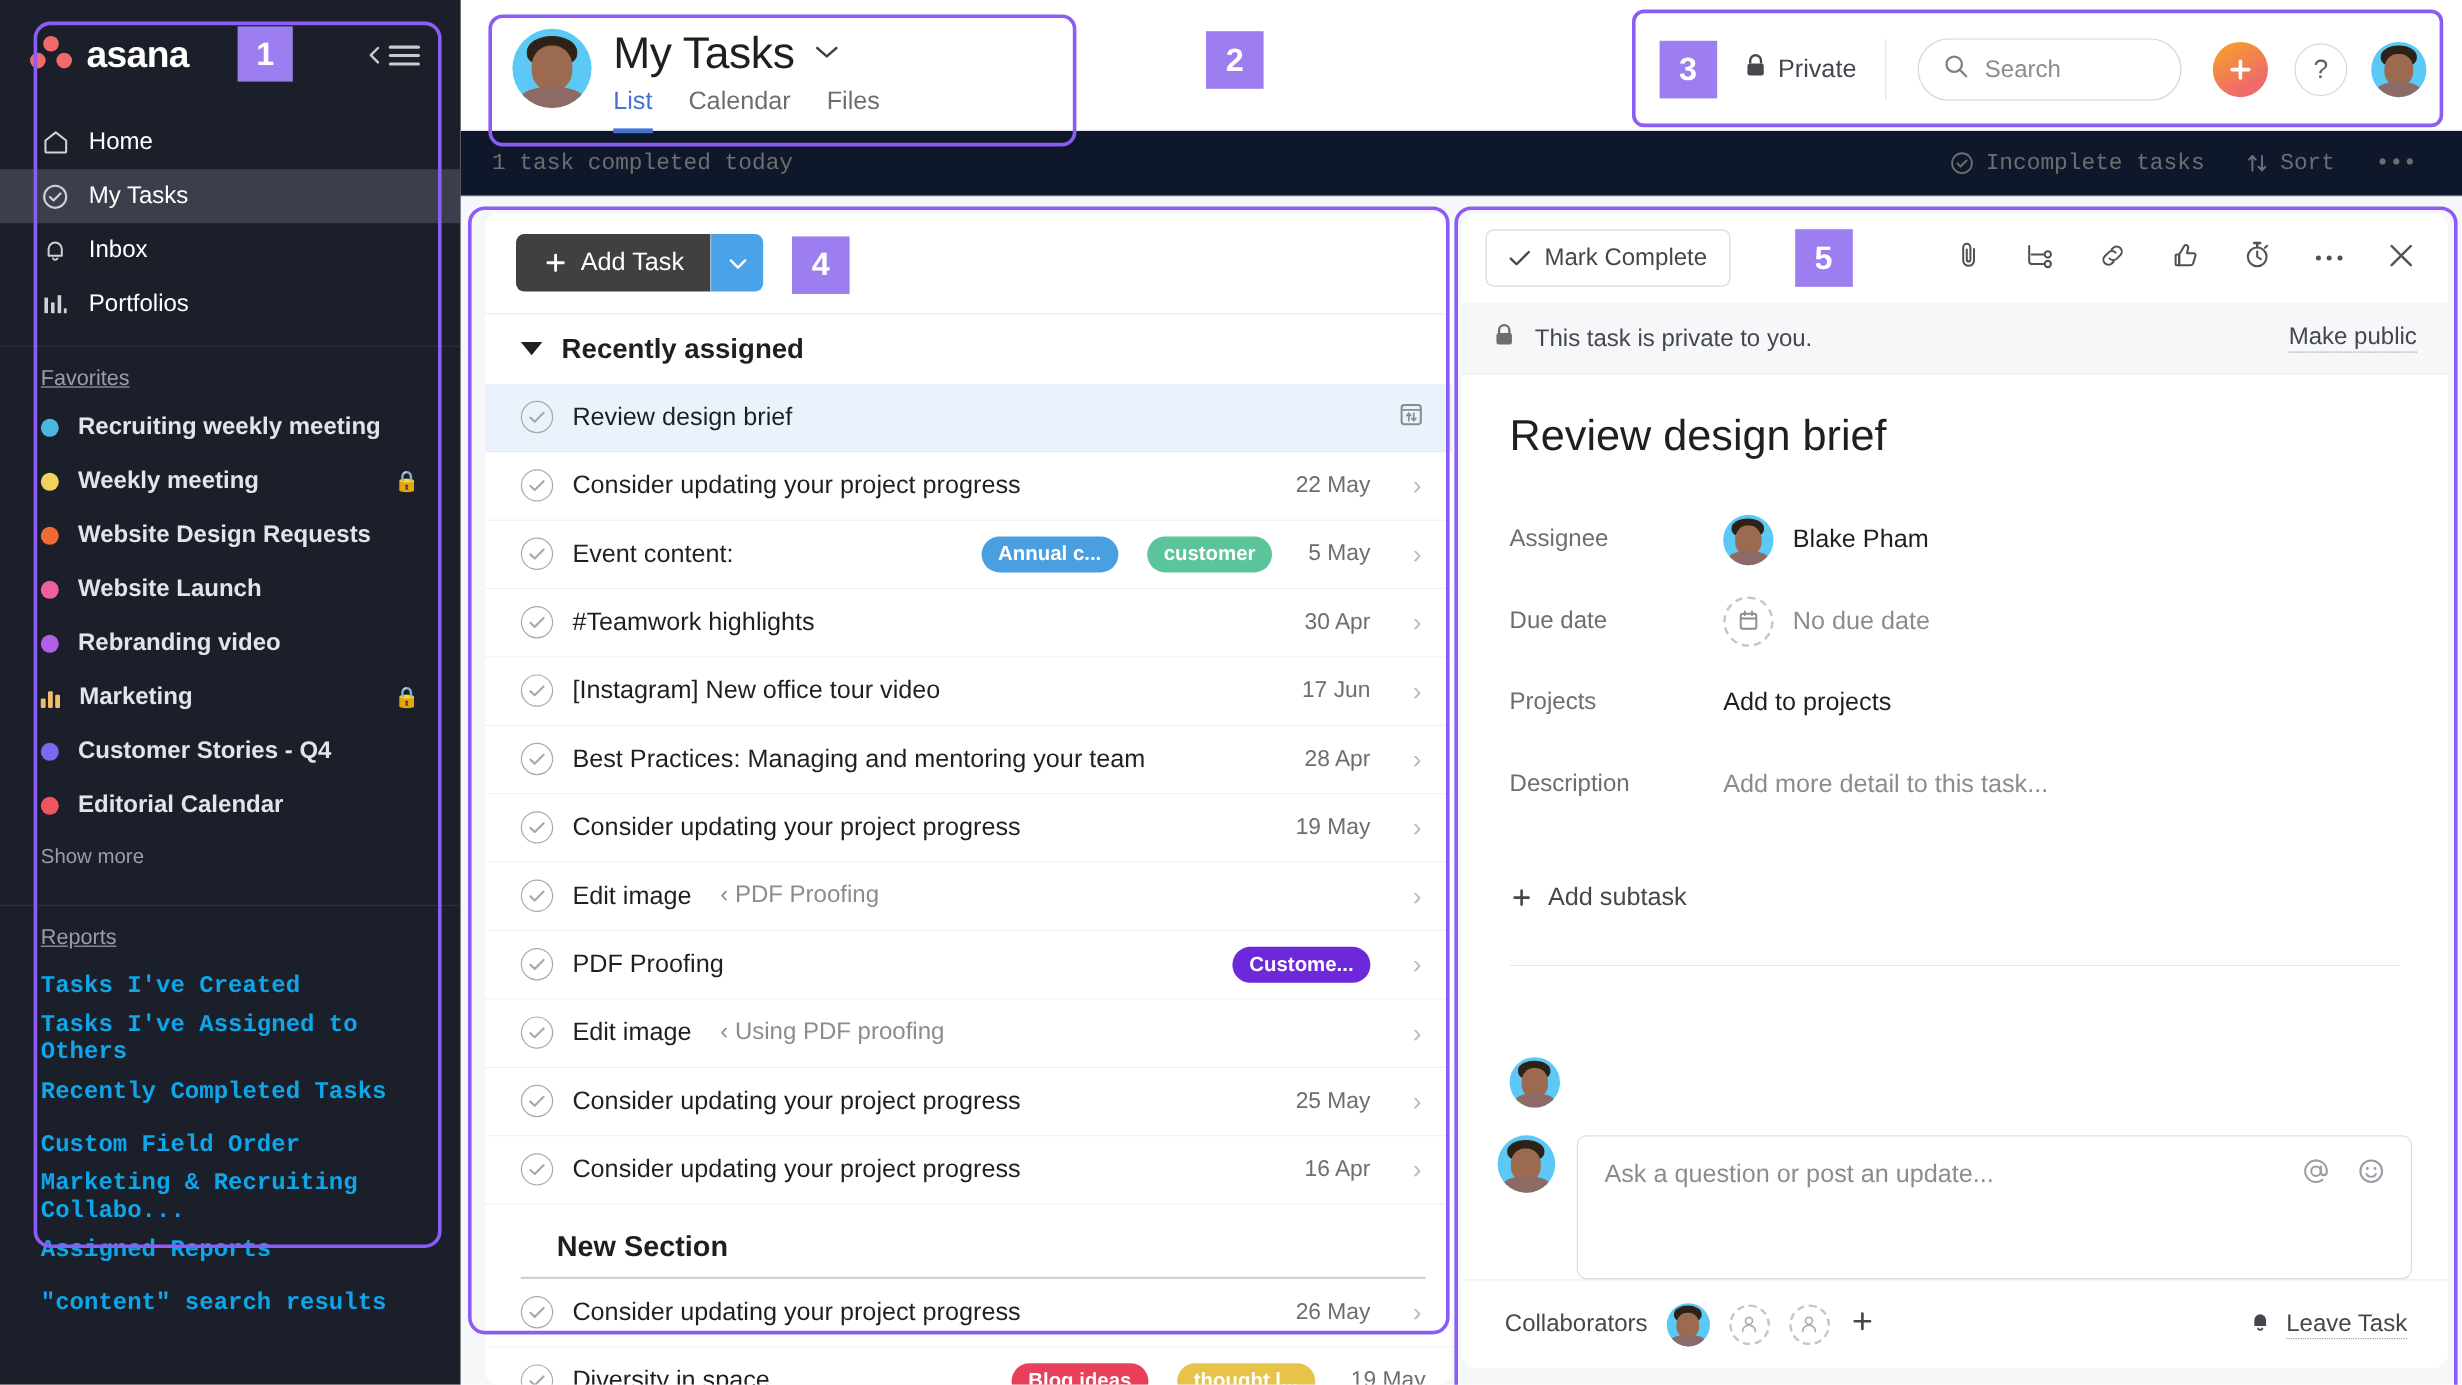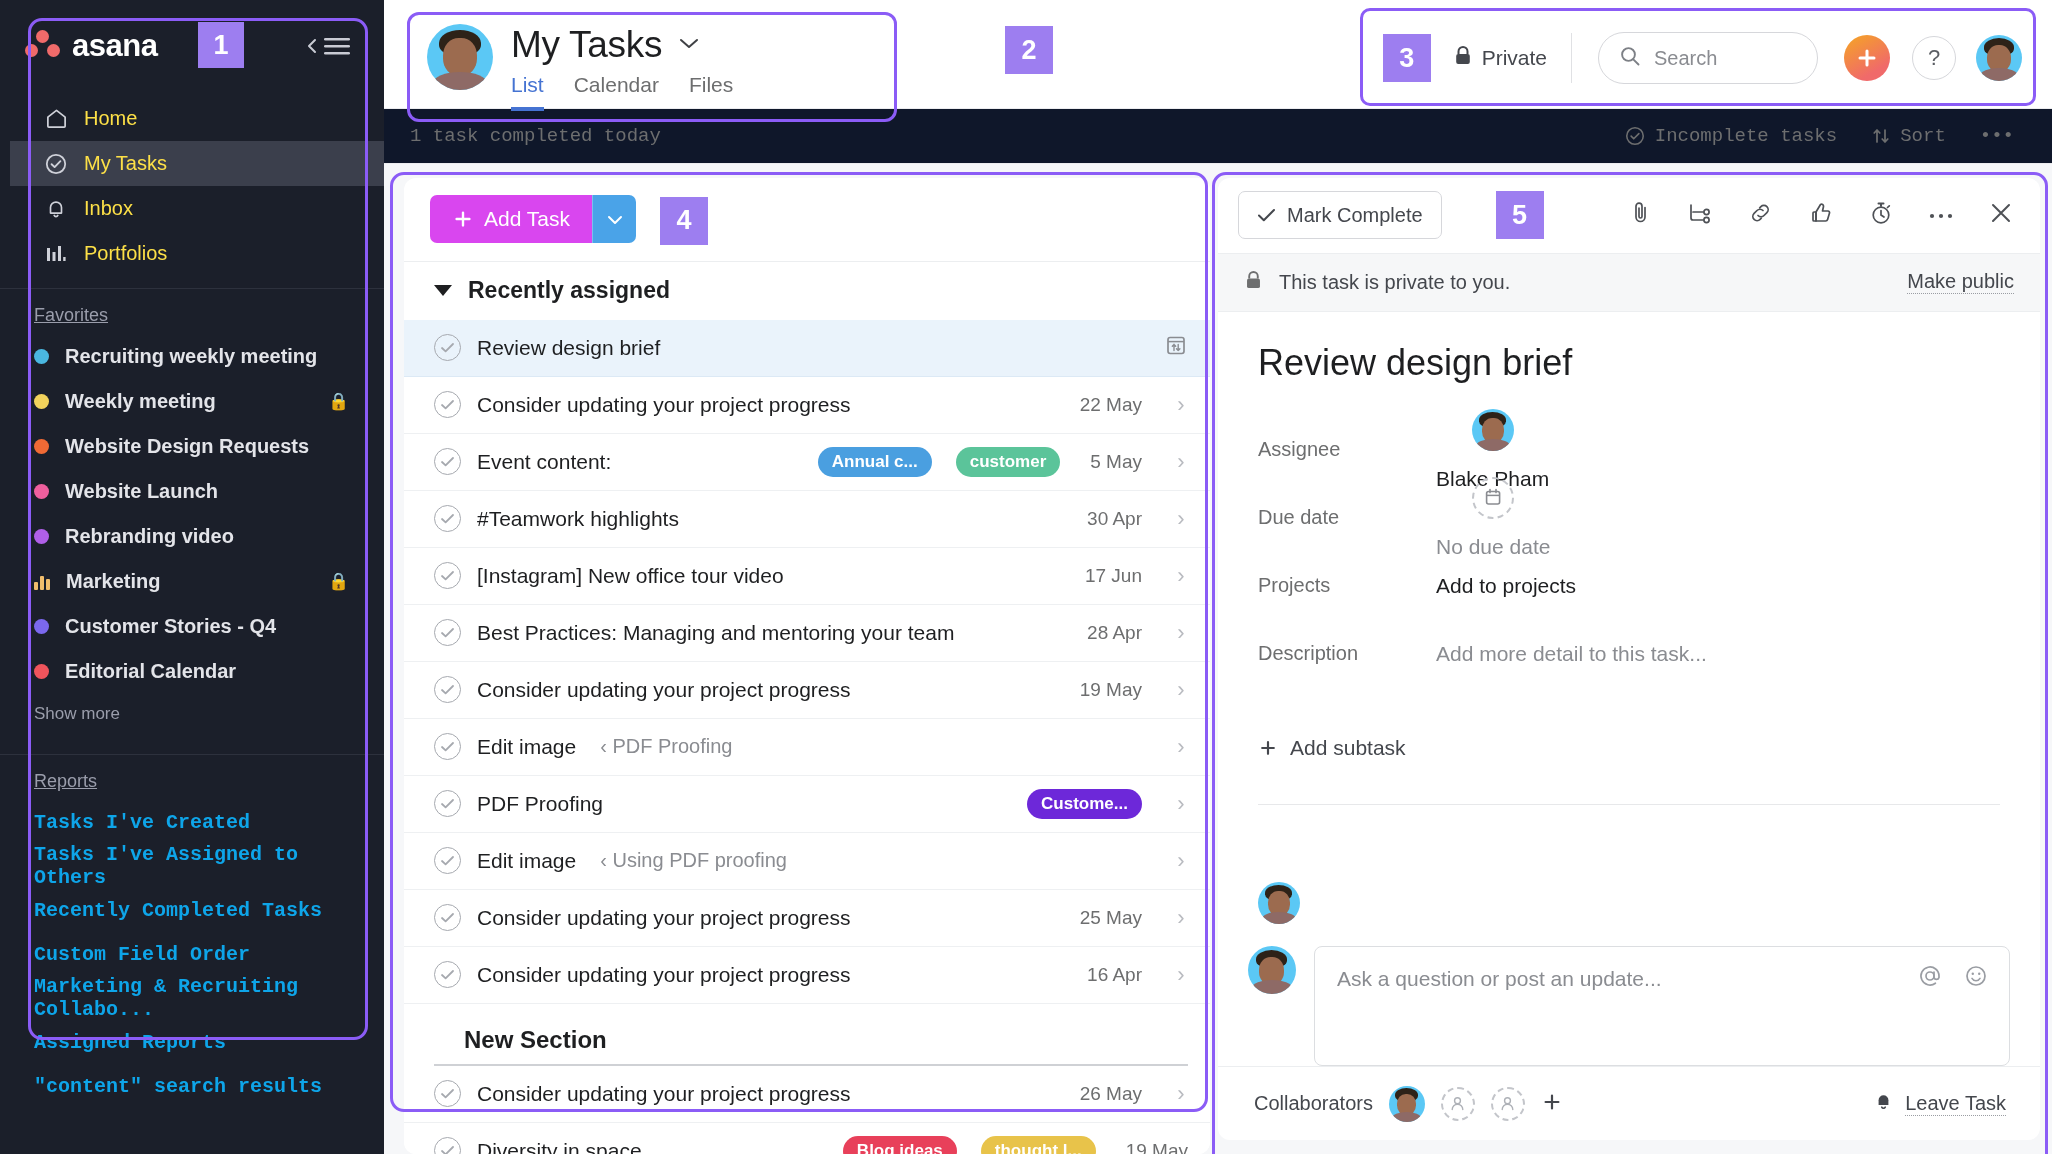--- a/index.html
+++ b/index.html
@@ -37,21 +37,21 @@
   .logo-dots i:nth-child(1){ width:13px;height:13px; left:12px; top:1px;}
   .logo-dots i:nth-child(2){ width:13px;height:13px; left:1px; top:15px;}
   .logo-dots i:nth-child(3){ width:13px;height:13px; left:23px; top:15px;}
   .logo-text { font-size:31px; font-weight:700; letter-spacing:-0.5px; color:#fff; }
   .collapse-btn { margin-left:auto; display:flex; align-items:center; gap:3px; color:#c9cbd4; cursor:pointer;}
 
   .nav-list { padding-top: 4px; }
   .nav-item {
     display:flex; align-items:center; gap:16px;
     height: 45px; padding: 0 34px;
-    font-size: 20px; color:#fde047; cursor:pointer;margin-left:10px;
+    font-size: 20px; color:#ffffff; cursor:pointer;
   }
   .nav-item.active { background:#3b3f4c; }
   .nav-icon { width:24px; height:24px; display:flex; align-items:center; justify-content:center; color:#cfd1d9; flex:0 0 24px;}
 
   .sb-divider { height:1px; background:#2d313d; margin: 12px 0 0 0; }
 
   .sec-title { font-size:18px; color:#9a9dab; padding: 16px 34px 8px 34px; text-decoration: underline; }
   .fav-item {
     display:flex; align-items:center; gap:16px; height:45px; padding: 0 34px;
     font-size:20px; font-weight:700; color:#e3e4e9; cursor:pointer;
@@ -120,21 +120,21 @@
   .sb-btn { display:flex; align-items:center; gap:9px; cursor:pointer;}
 
   .content { flex:1 1 auto; display:flex; min-height:0; background:#f6f7f9; position:relative;}
 
   
   .list-panel-wrap { position:relative; flex: 0 0 826px; padding: 14px 0 0 20px;}
   .list-outline { position:absolute; left:6px; top:8px; width:818px; height:940px; border:3px solid #8b5cf6; border-radius:14px; pointer-events:none; z-index:20;}
   .list-panel { background:#fff; height:100%; overflow:hidden; border-radius:12px;}
   .list-head { height:84px; display:flex; align-items:center; padding: 0 0 0 26px; position:relative; border-bottom:1px solid #eceef0;}
   .add-task-btn {
-    height:48px; background:#d946ef; color:#fff; display:flex; align-items:center; gap:10px;
+    height:48px; background:#404040; color:#fff; display:flex; align-items:center; gap:10px;
     padding: 0 22px; border-radius:7px 0 0 7px; font-size:21px; cursor:pointer;
   }
   .add-task-caret { width:44px; height:48px; background:#4aa3e8; border-left:1.5px solid #7cc0ef; border-radius:0 7px 7px 0; display:flex;align-items:center;justify-content:center;color:#fff;cursor:pointer;}
   .lh-annot { position:absolute; left:256px; top:19px; width:48px;height:48px; background:#9d7ef0; color:#fff; font-size:27px; font-weight:700; display:flex;align-items:center;justify-content:center;}
 
   .section-row { display:flex; align-items:center; gap:16px; height:58px; padding: 0 0 0 30px; font-size:23px; font-weight:700; color:#1e1f21;}
   .caret-down { width:0;height:0;border-left:9px solid transparent;border-right:9px solid transparent;border-top:11px solid #1e1f21;}
 
   .task-row {
     display:flex; align-items:center; height:57px; padding: 0 22px 0 30px;
@@ -160,21 +160,21 @@
   .dh-annot { width:48px;height:48px;background:#9d7ef0;color:#fff;font-size:27px;font-weight:700;display:flex;align-items:center;justify-content:center;margin-left:54px;}
   .dh-icons { margin-left:auto; display:flex; align-items:center; gap:34px; color:#4e5156;}
   .priv-bar { height:58px; background:#f6f7f8; display:flex; align-items:center; padding: 0 26px 0 26px; gap:16px; border-bottom:1px solid #eceef0;}
   .priv-txt { font-size:20px; color:#44474d;}
   .make-public { margin-left:auto; font-size:20px; color:#44474d; border-bottom:1px dotted #9a9da3; cursor:pointer;}
 
   .detail-body { flex:1 1 auto; padding: 30px 40px 0 40px; overflow:hidden;}
   .task-title { font-size:36px; color:#1e1f21; margin-bottom:32px;}
   .field-row { display:flex; align-items:center; height:68px; }
   .field-label { width:178px; font-size:20px; color:#6d6e6f; flex:0 0 178px;}
-  .field-val { font-size:21px; color:#1e1f21; display:flex; align-items:center; gap:16px;flex-direction:column;}
+  .field-val { font-size:21px; color:#1e1f21; display:flex; align-items:center; gap:16px;}
   .field-val.muted { color:#8a8c91;}
   .date-circle { width:42px;height:42px;border-radius:50%; border:2px dashed #c3c5ca; display:flex;align-items:center;justify-content:center; color:#8a8c91;}
   .add-subtask { display:flex; align-items:center; gap:12px; font-size:21px; color:#44474d; margin-top:48px; cursor:pointer;}
 
   .comment-sep { height:1px; background:#e7e8ea; margin-top:44px;}
   .stub-avatar-row { padding: 10px 40px 0 40px; }
 
   .comment-area { padding: 18px 30px 0 30px; display:flex; gap:18px; align-items:flex-start; background:#fff;}
   .comment-box { flex:1 1 auto; height:120px; border:1.5px solid #dcdee1; border-radius:8px; padding: 20px 22px; font-size:21px; color:#8a8c91; display:flex; align-items:flex-start; position:relative;}
   .cb-icons { position:absolute; right:20px; top:16px; display:flex; gap:20px; color:#9a9da3; font-size:24px;}

